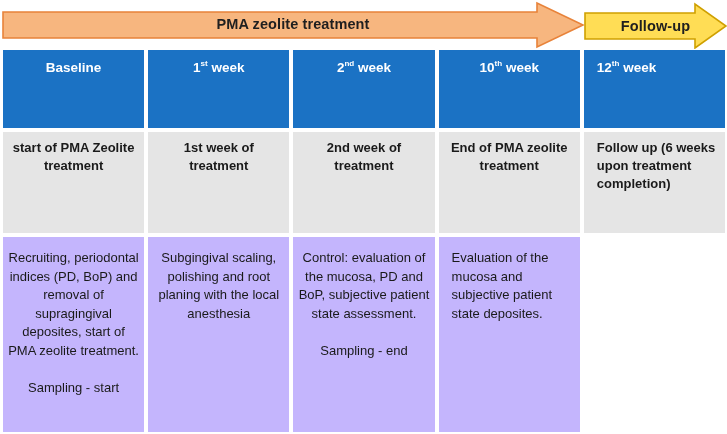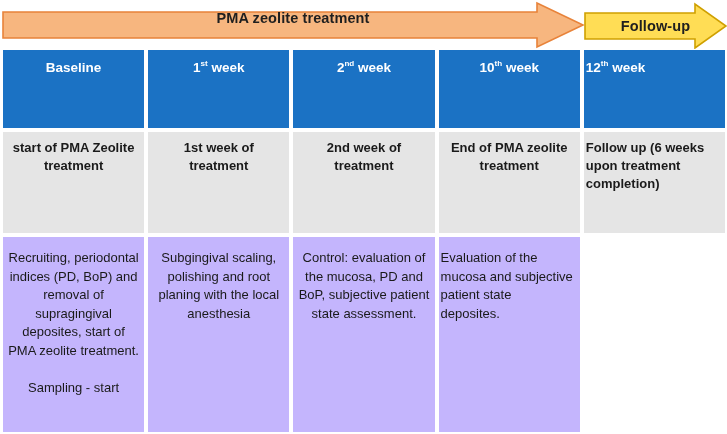--- a/index.html
+++ b/index.html
@@ -6,34 +6,34 @@
   .canvas {
     position:relative; width:727px; height:434px; background:#ffffff;
     font-family:"Liberation Sans", sans-serif; overflow:hidden;
   }
   
   .arrow-layer { position:absolute; left:0; top:0; }
   .arrow-label {
     position:absolute; display:flex; align-items:center; justify-content:center;
     font-weight:bold; font-size:14.5px; color:#1f1f1f; letter-spacing:0.1px;
   }
-  .lbl-treatment { left:3px;   top:2px; width:580px; height:32px; }
+  .lbl-treatment { left:3px;   top:8px; width:580px; height:32px; }
   .lbl-followup  { left:585px; top:10px; width:141px; height:32px; }
 
   
   .tl-table {
     position:absolute; left:3px; top:50px; width:722px;
     display:grid; grid-template-columns:repeat(5,1fr);
     grid-template-rows:78px 101px 195px; gap:4px; background:#ffffff;
   }
   .cell { font-size:13px; color:#1a1a1a; padding:7px 5px; text-align:center; box-sizing:border-box; }
   .cell.hdr { background:#1B72C4; color:#ffffff; font-weight:bold; font-size:13.5px; padding-top:9px; }
   .cell.mid { background:#e5e5e5; font-weight:bold; line-height:1.4; }
   .cell.det { background:#c4b5fd; line-height:1.43; padding-top:12px; }
-  .cell.left { text-align:left; padding-left:2px; padding-right:6px; }
+  .cell.left { text-align:left; padding-left:13px; padding-right:6px; }
   .cell sup { font-size:0.6em;margin-top:11px; }
   .note { margin-top:19px; }
 </style>
 </head>
 <body>
 
 <div class="canvas">
 
   <svg class="arrow-layer" width="727" height="49" viewBox="0 0 727 49">
     <polygon points="3,12 537,12 537,3 583,25 537,47 537,38 3,38" fill="#F7B67F" stroke="#E8833A" stroke-width="1.6" stroke-linejoin="miter"></polygon>
@@ -58,19 +58,20 @@
 
     <div class="cell det">
       <div>Recruiting, periodontal indices (PD, BoP) and removal of supragingival deposites, start of PMA zeolite treatment.</div>
       <div class="note">Sampling - start</div>
     </div>
     <div class="cell det">
       <div>Subgingival scaling, polishing and root planing with the local anesthesia</div>
     </div>
     <div class="cell det">
       <div>Control: evaluation of the mucosa, PD and BoP, subjective patient state assessment.</div>
+      <div class="note">Sampling - end</div>
     </div>
     <div class="cell det left">
       <div>Evaluation of the mucosa and subjective patient state deposites.</div>
     </div>
 
   </div>
 </div>
 
 </body></html>

